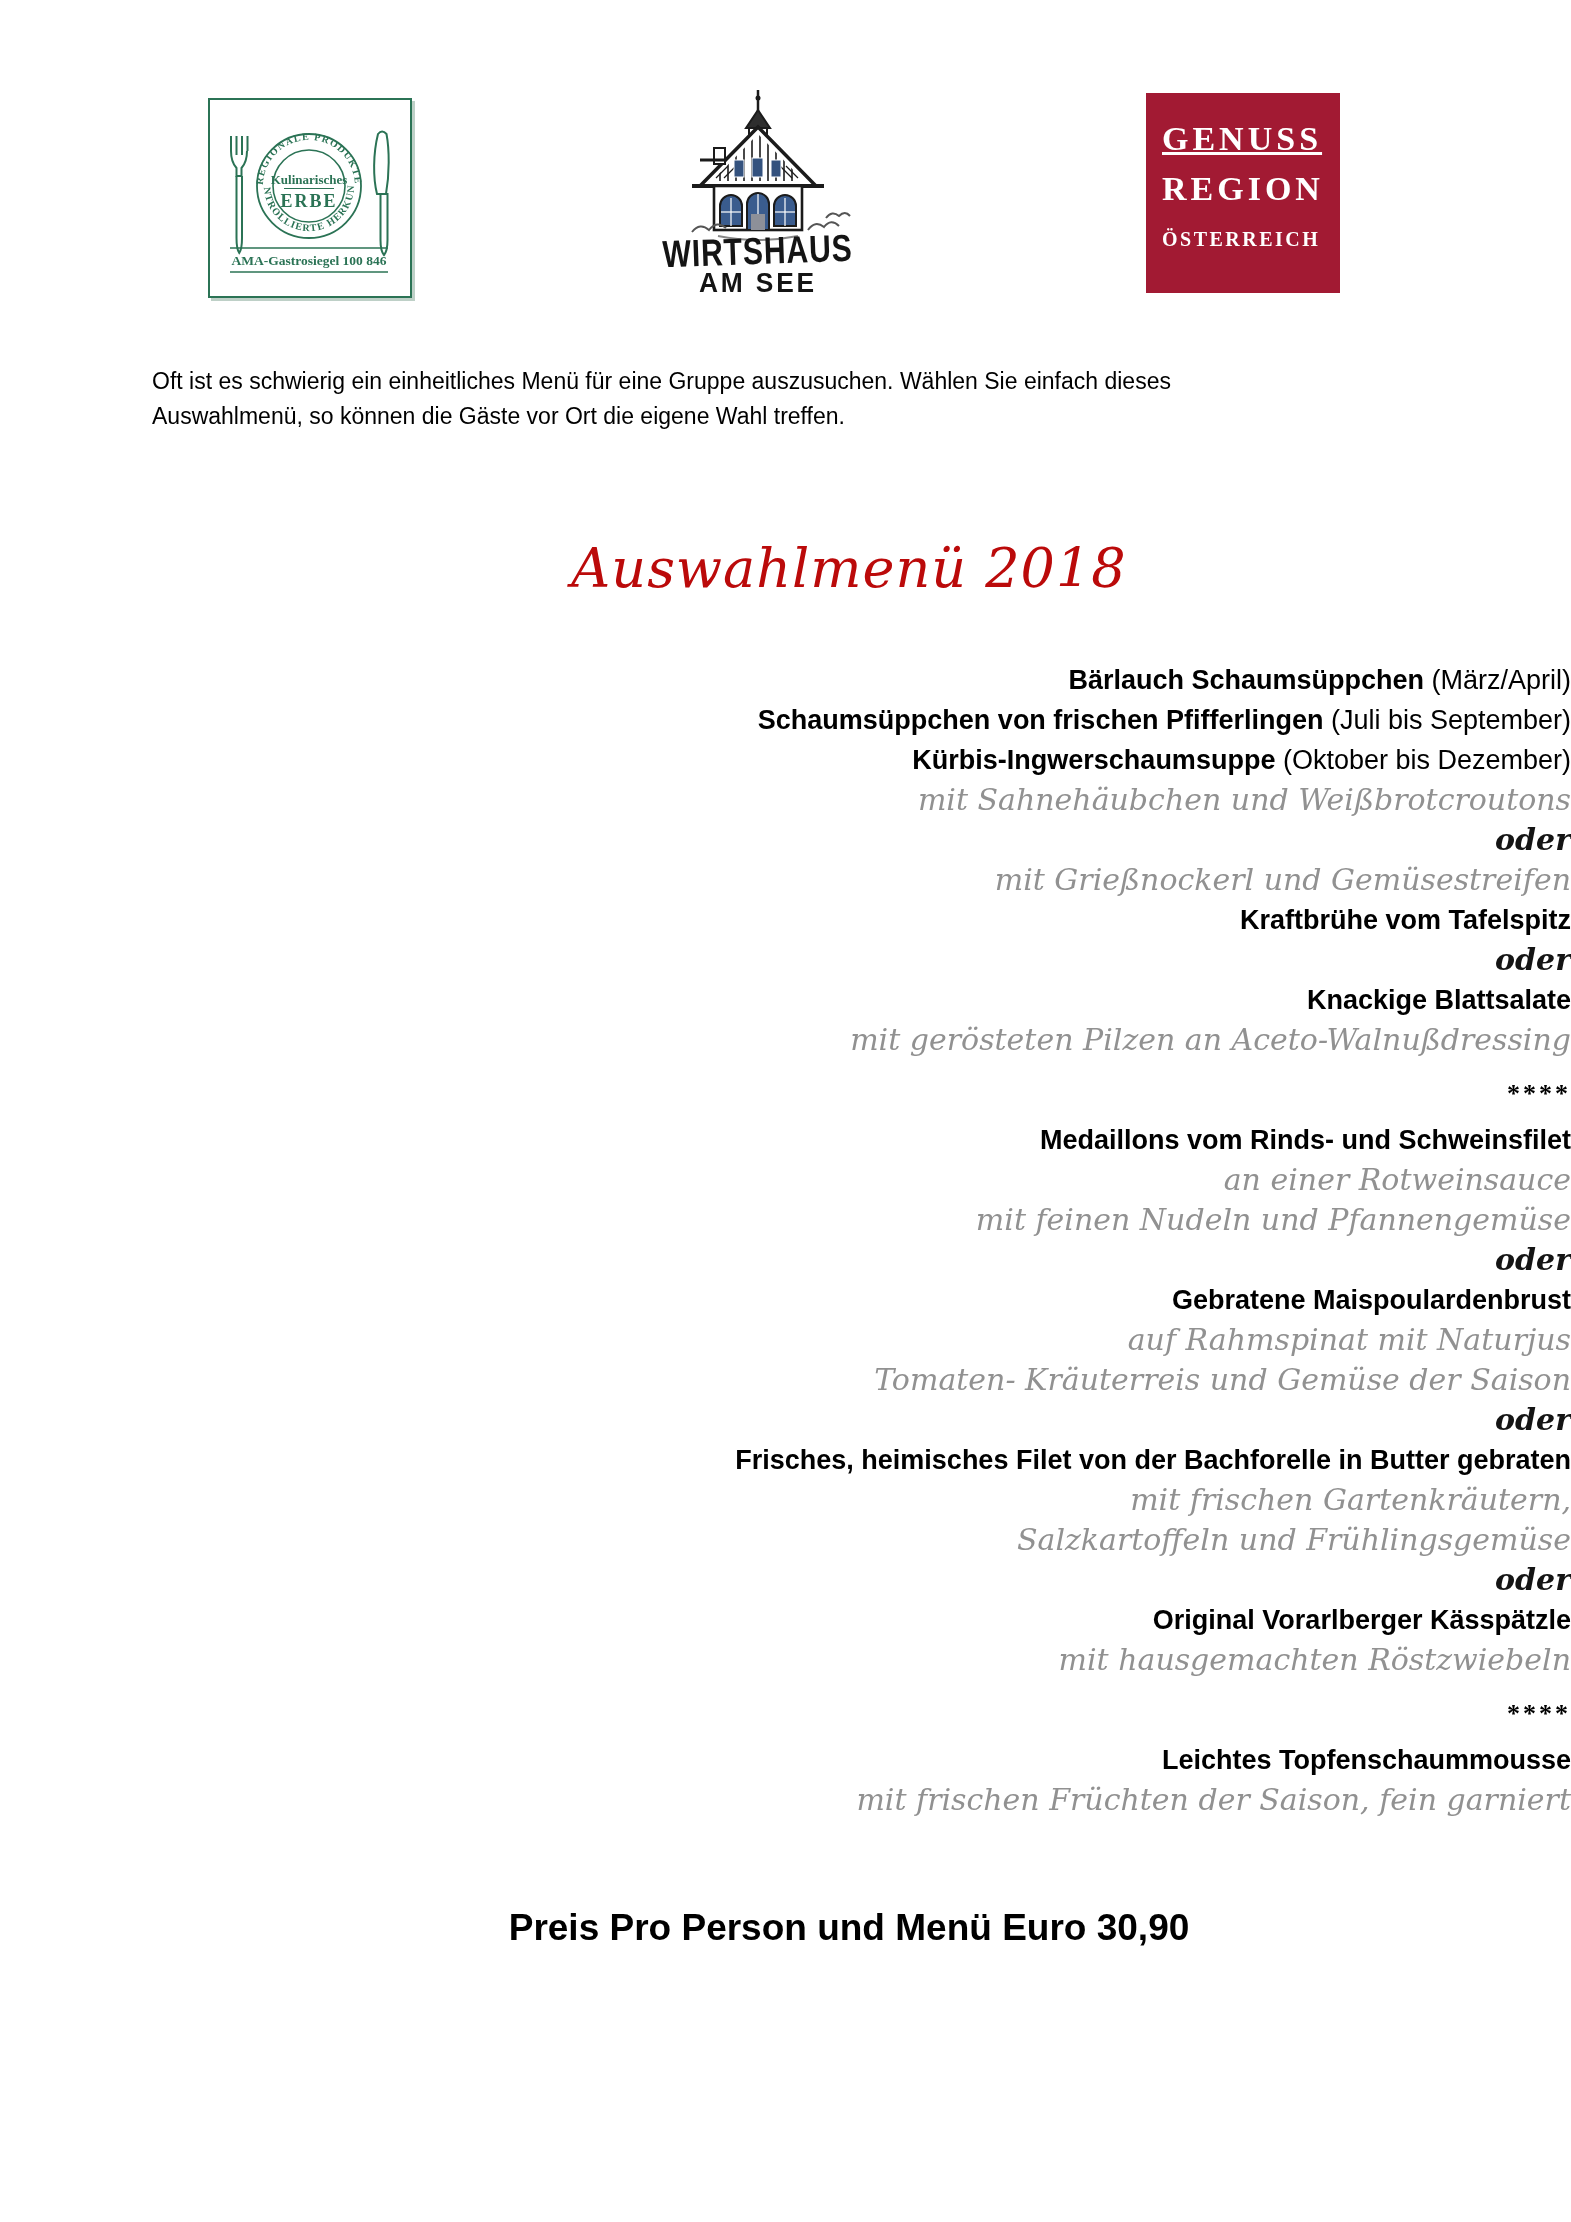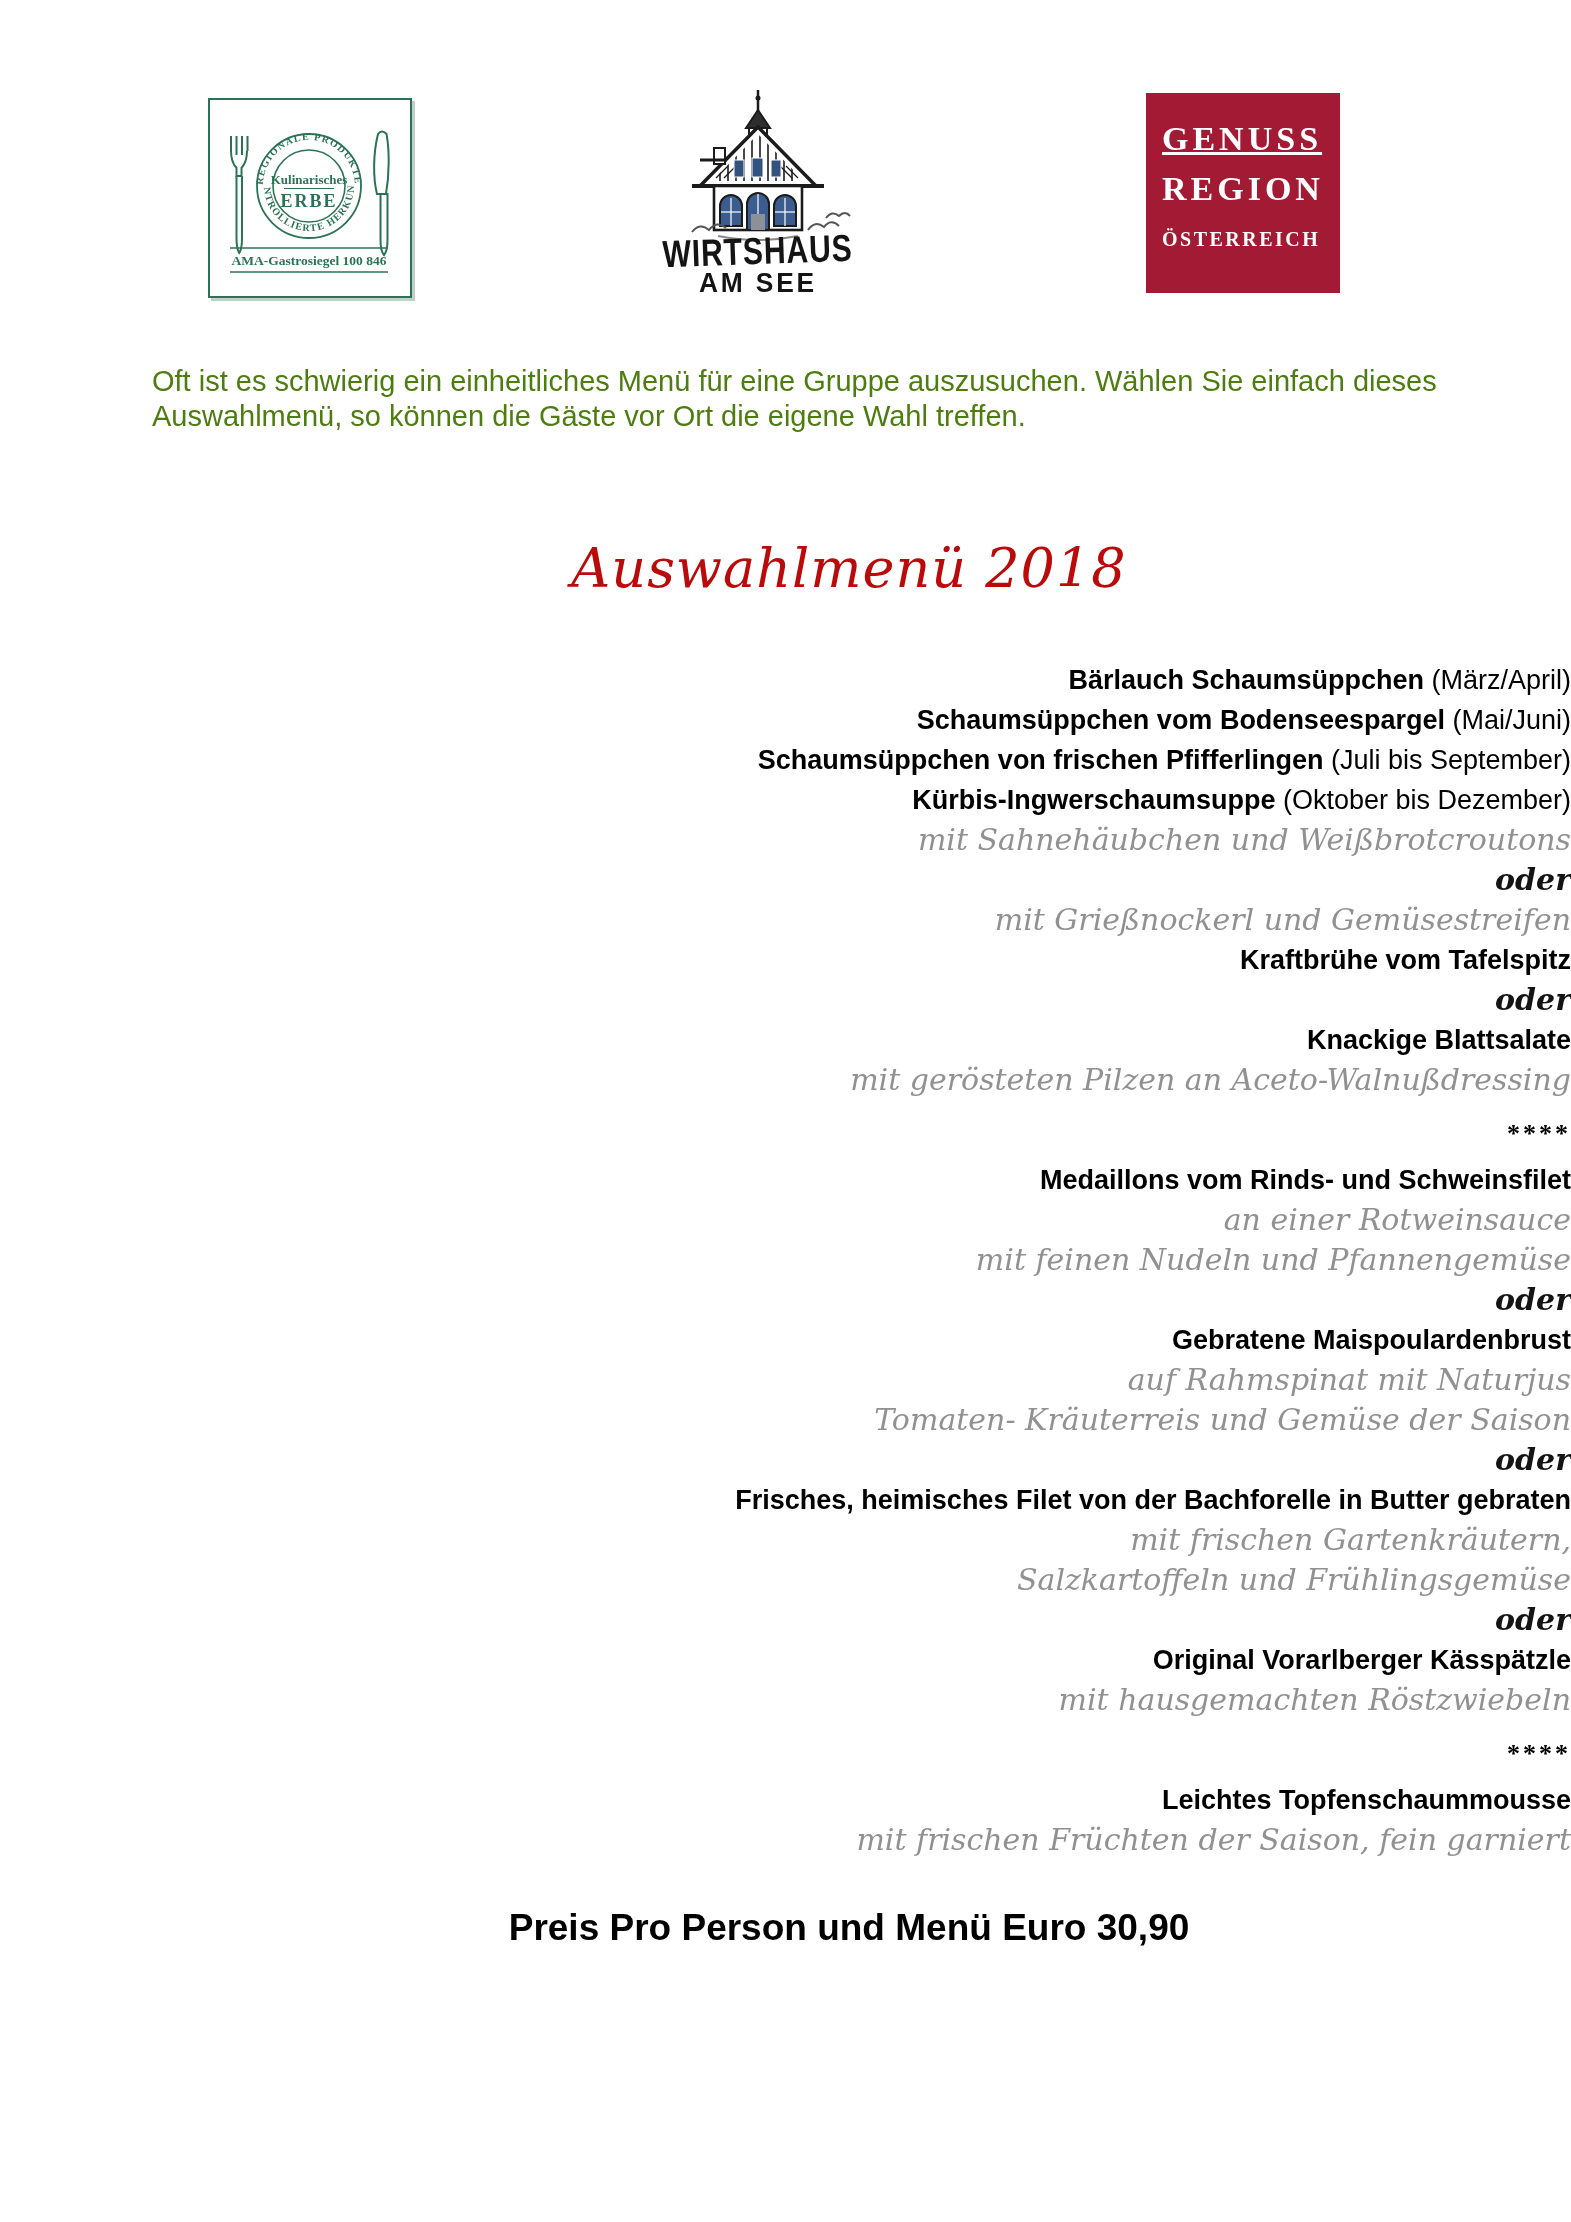--- a/index.html
+++ b/index.html
@@ -25,21 +25,21 @@
     color:#fff;font-family:"Liberation Serif",serif;font-weight:bold;
   }
   .logo-genuss .gl{position:absolute;left:16px;white-space:nowrap;}
   .gl1{top:26px;font-size:34px;letter-spacing:4px;line-height:40px;text-decoration:underline;}
   .gl2{top:76px;font-size:34px;letter-spacing:4px;line-height:40px;}
   .gl3{top:132px;font-size:20px;letter-spacing:2.5px;line-height:28px;}
 
   
   .intro{
     position:absolute;left:152px;top:364px;width:1330px;
-    font-size:29px;line-height:35px;color:#4d7c0f;
+    font-size:23px;line-height:35px;color:#000000;
   }
   .intro div{white-space:nowrap;}
 
   
   .doc-title{
     position:absolute;left:127px;top:522px;width:1444px;
     text-align:center;line-height:70px;
     font-family:"DejaVu Serif",serif;font-style:italic;
     font-size:54px;letter-spacing:1px;
   }
@@ -193,21 +193,20 @@
 
   <div class="intro">
     <div>Oft ist es schwierig ein einheitliches Menü für eine Gruppe auszusuchen. Wählen Sie einfach dieses</div>
     <div>Auswahlmenü, so können die Gäste vor Ort die eigene Wahl treffen.</div>
   </div>
 
   <div class="doc-title" style="color: rgb(187, 10, 10); margin-top: 12px;">Auswahlmenü 2018</div>
 
   <div class="menu" id="menu-lines">
       <div class="line dish"><span>Bärlauch Schaumsüppchen</span><span class="note"> (März/April)</span></div>
-      <div class="line dish"><span>Schaumsüppchen vom Bodenseespargel</span><span class="note"> (Mai/Juni)</span></div>
       <div class="line dish"><span>Schaumsüppchen von frischen Pfifferlingen</span><span class="note"> (Juli bis September)</span></div>
       <div class="line dish"><span>Kürbis-Ingwerschaumsuppe</span><span class="note"> (Oktober bis Dezember)</span></div>
       <div class="line script">mit Sahnehäubchen und Weißbrotcroutons</div>
       <div class="line oder">oder</div>
       <div class="line script">mit Grießnockerl und Gemüsestreifen</div>
       <div class="line dish"><span>Kraftbrühe vom Tafelspitz</span></div>
       <div class="line oder">oder</div>
       <div class="line dish"><span>Knackige Blattsalate</span></div>
       <div class="line script">mit gerösteten Pilzen an Aceto-Walnußdressing</div>
       <div class="line stars">****</div>

